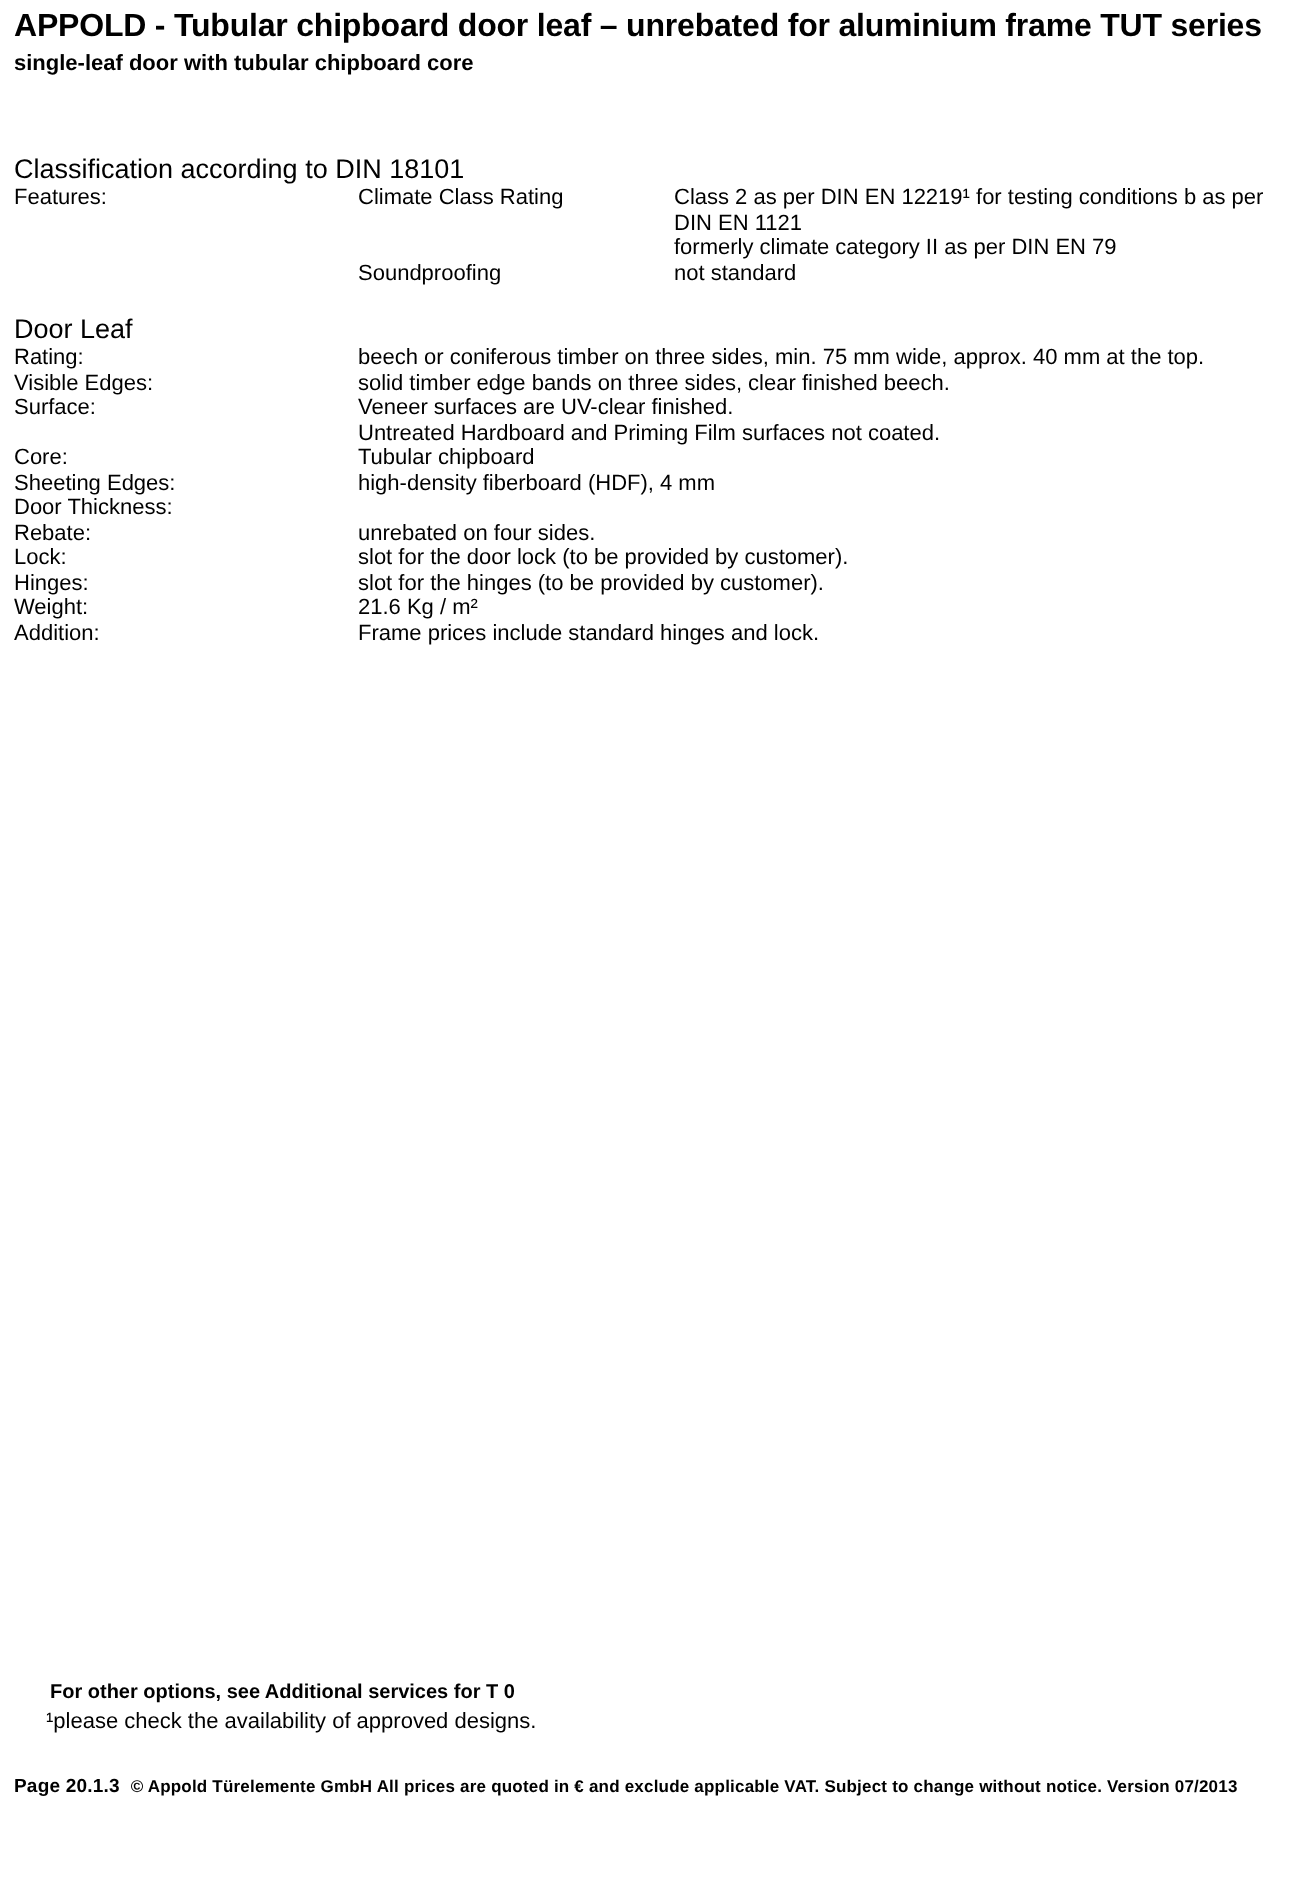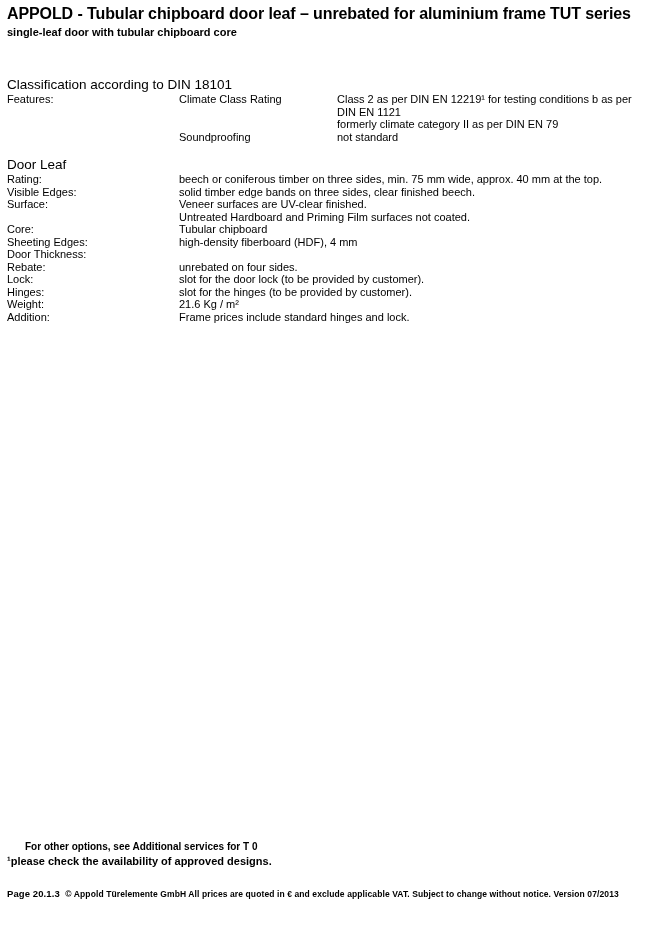--- a/index.html
+++ b/index.html
@@ -47,24 +47,24 @@
     position: absolute;
     left: 25px;
     top: 829px;
     font-size: 10px;
     font-weight: bold;
     line-height: 14px;
     margin-top: 11px;
   }
   .footnote {
     position: absolute;
-    left: 7px;
+    left: 23px;
     top: 855px;
     font-size: 11px;
-    font-weight: bold;
+    font-weight: normal;
     line-height: 13px;
   }
   .footer {
     position: absolute;
     left: 7px;
     top: 888px;
     width: 636px;
     font-size: 8.5px;
     font-weight: bold;
     white-space: nowrap;

